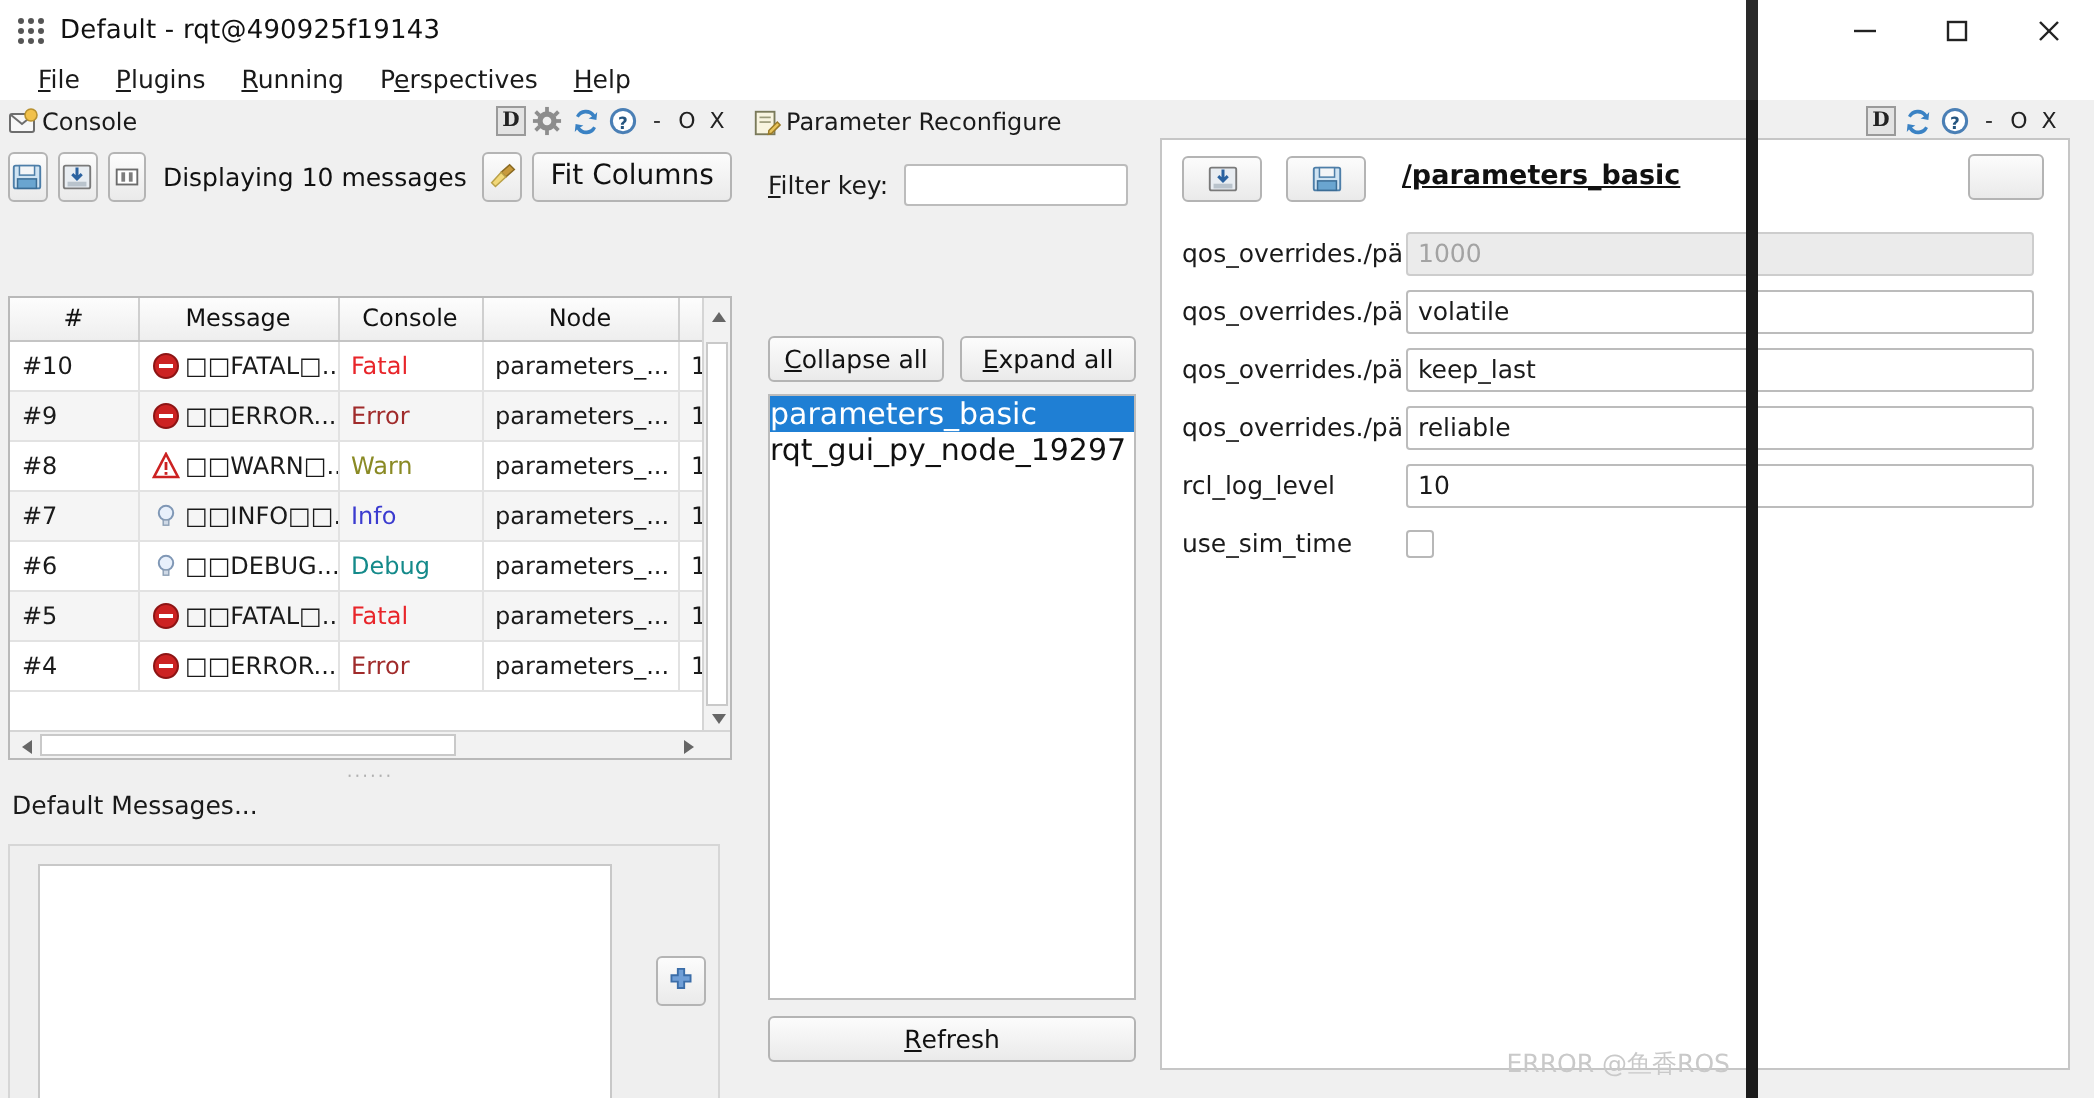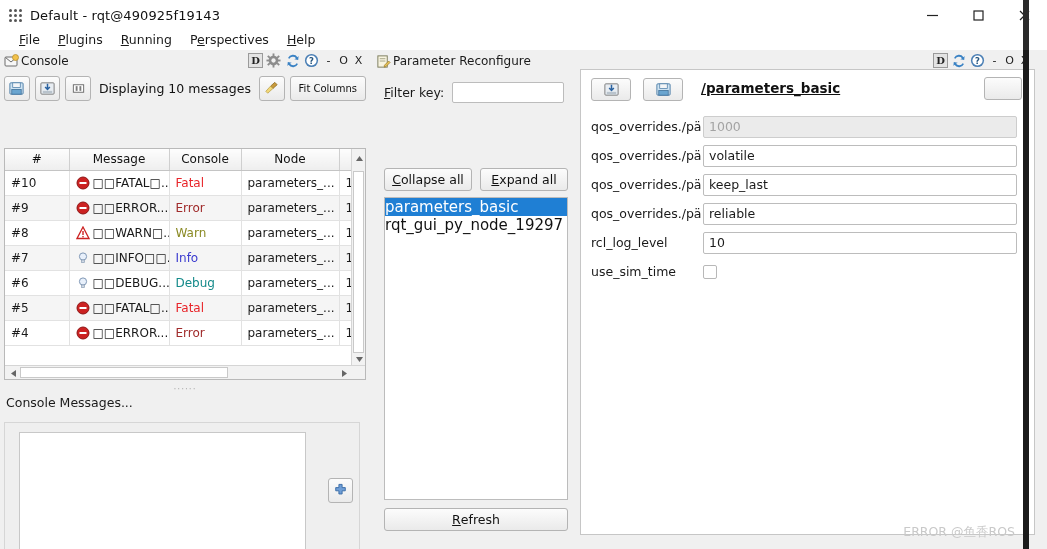--- a/index.html
+++ b/index.html
@@ -6,21 +6,21 @@
   html, body {
     margin: 0; padding: 0;
     width: 1047px; height: 549px;
     overflow: hidden;
     background: #ffffff;
     font-family: "DejaVu Sans", "Liberation Sans", sans-serif;
     font-size: 12px;
     color: #1a1a1a;
     -webkit-font-smoothing: antialiased;
   }
-  .app { position: relative; width: 1029px; height: 549px; background:#f0f0f0; }
+  .app { position: relative; width: 879px; height: 549px; background:#f0f0f0; }
 
   
   .titlebar {
     position:absolute; left:0; top:0; width:1047px; height:30px;
     background:#ffffff;
     display:flex; align-items:center;
   }
   .title-grip {
     width:14px; height:14px; margin-left:8px; margin-right:8px;
     display:grid; grid-template-columns:repeat(3,3px); grid-template-rows:repeat(3,3px);
@@ -75,21 +75,21 @@
   .tb-btn {
     width:28px; height:25px; border:1px solid #b4b4b4; border-radius:3px;
     background:linear-gradient(#fcfcfc,#eaeaea);
     display:flex; align-items:center; justify-content:center;
   }
   .tb-label { font-size:12.5px; color:#111; white-space:nowrap; margin:0 3px; }
   .tb-text-btn {
     height:25px; border:1px solid #b4b4b4; border-radius:3px;
     background:linear-gradient(#fcfcfc,#eaeaea);
     display:flex; align-items:center; justify-content:center; padding:0 8px;
-    font-size:10px; color:#111; white-space:nowrap;
+    font-size:14px; color:#111; white-space:nowrap;
   }
 
   
   .msg-table-wrap {
     position:absolute; left:4px; top:98px; width:362px; height:232px;
     background:#ffffff; border:1px solid #b9b9b9; overflow:hidden;
   }
   table.msgs { border-collapse:collapse; table-layout:fixed; width:348px; }
   table.msgs th {
     height:21px; background:linear-gradient(#fdfdfd,#eeeeee);
@@ -455,21 +455,21 @@
         <div class="scroll-arrow" style="left:332px; top:0;">
           <svg width="7" height="9" viewBox="0 0 7 9">
               <path d="M6 4.5 L1 1 L1 8 Z" fill="#666"></path>
             </svg>
         </div>
       </div>
     </div>
 
     <div class="splitter-dots" style="left:150px; top:334px; width:70px;">······</div>
 
-    <div class="section-label" style="left:6px; top:345px;">Console Messages...</div>
+    <div class="section-label" style="left:6px; top:345px;">Default Messages...</div>
 
     <div class="exclude-box">
       <div class="exclude-inner"></div>
       <div class="plus-btn">
         <svg width="15" height="15" viewBox="0 0 16 16">
           <path d="M6.3 1.5 h3.4 v3.4 h3.4 v3.4 h-3.4 v3.4 h-3.4 v-3.4 h-3.4 v-3.4 h3.4 z" fill="#6f9ed6" stroke="#3b6da8" stroke-width="1"></path>
         </svg>
       </div>
     </div>
 

